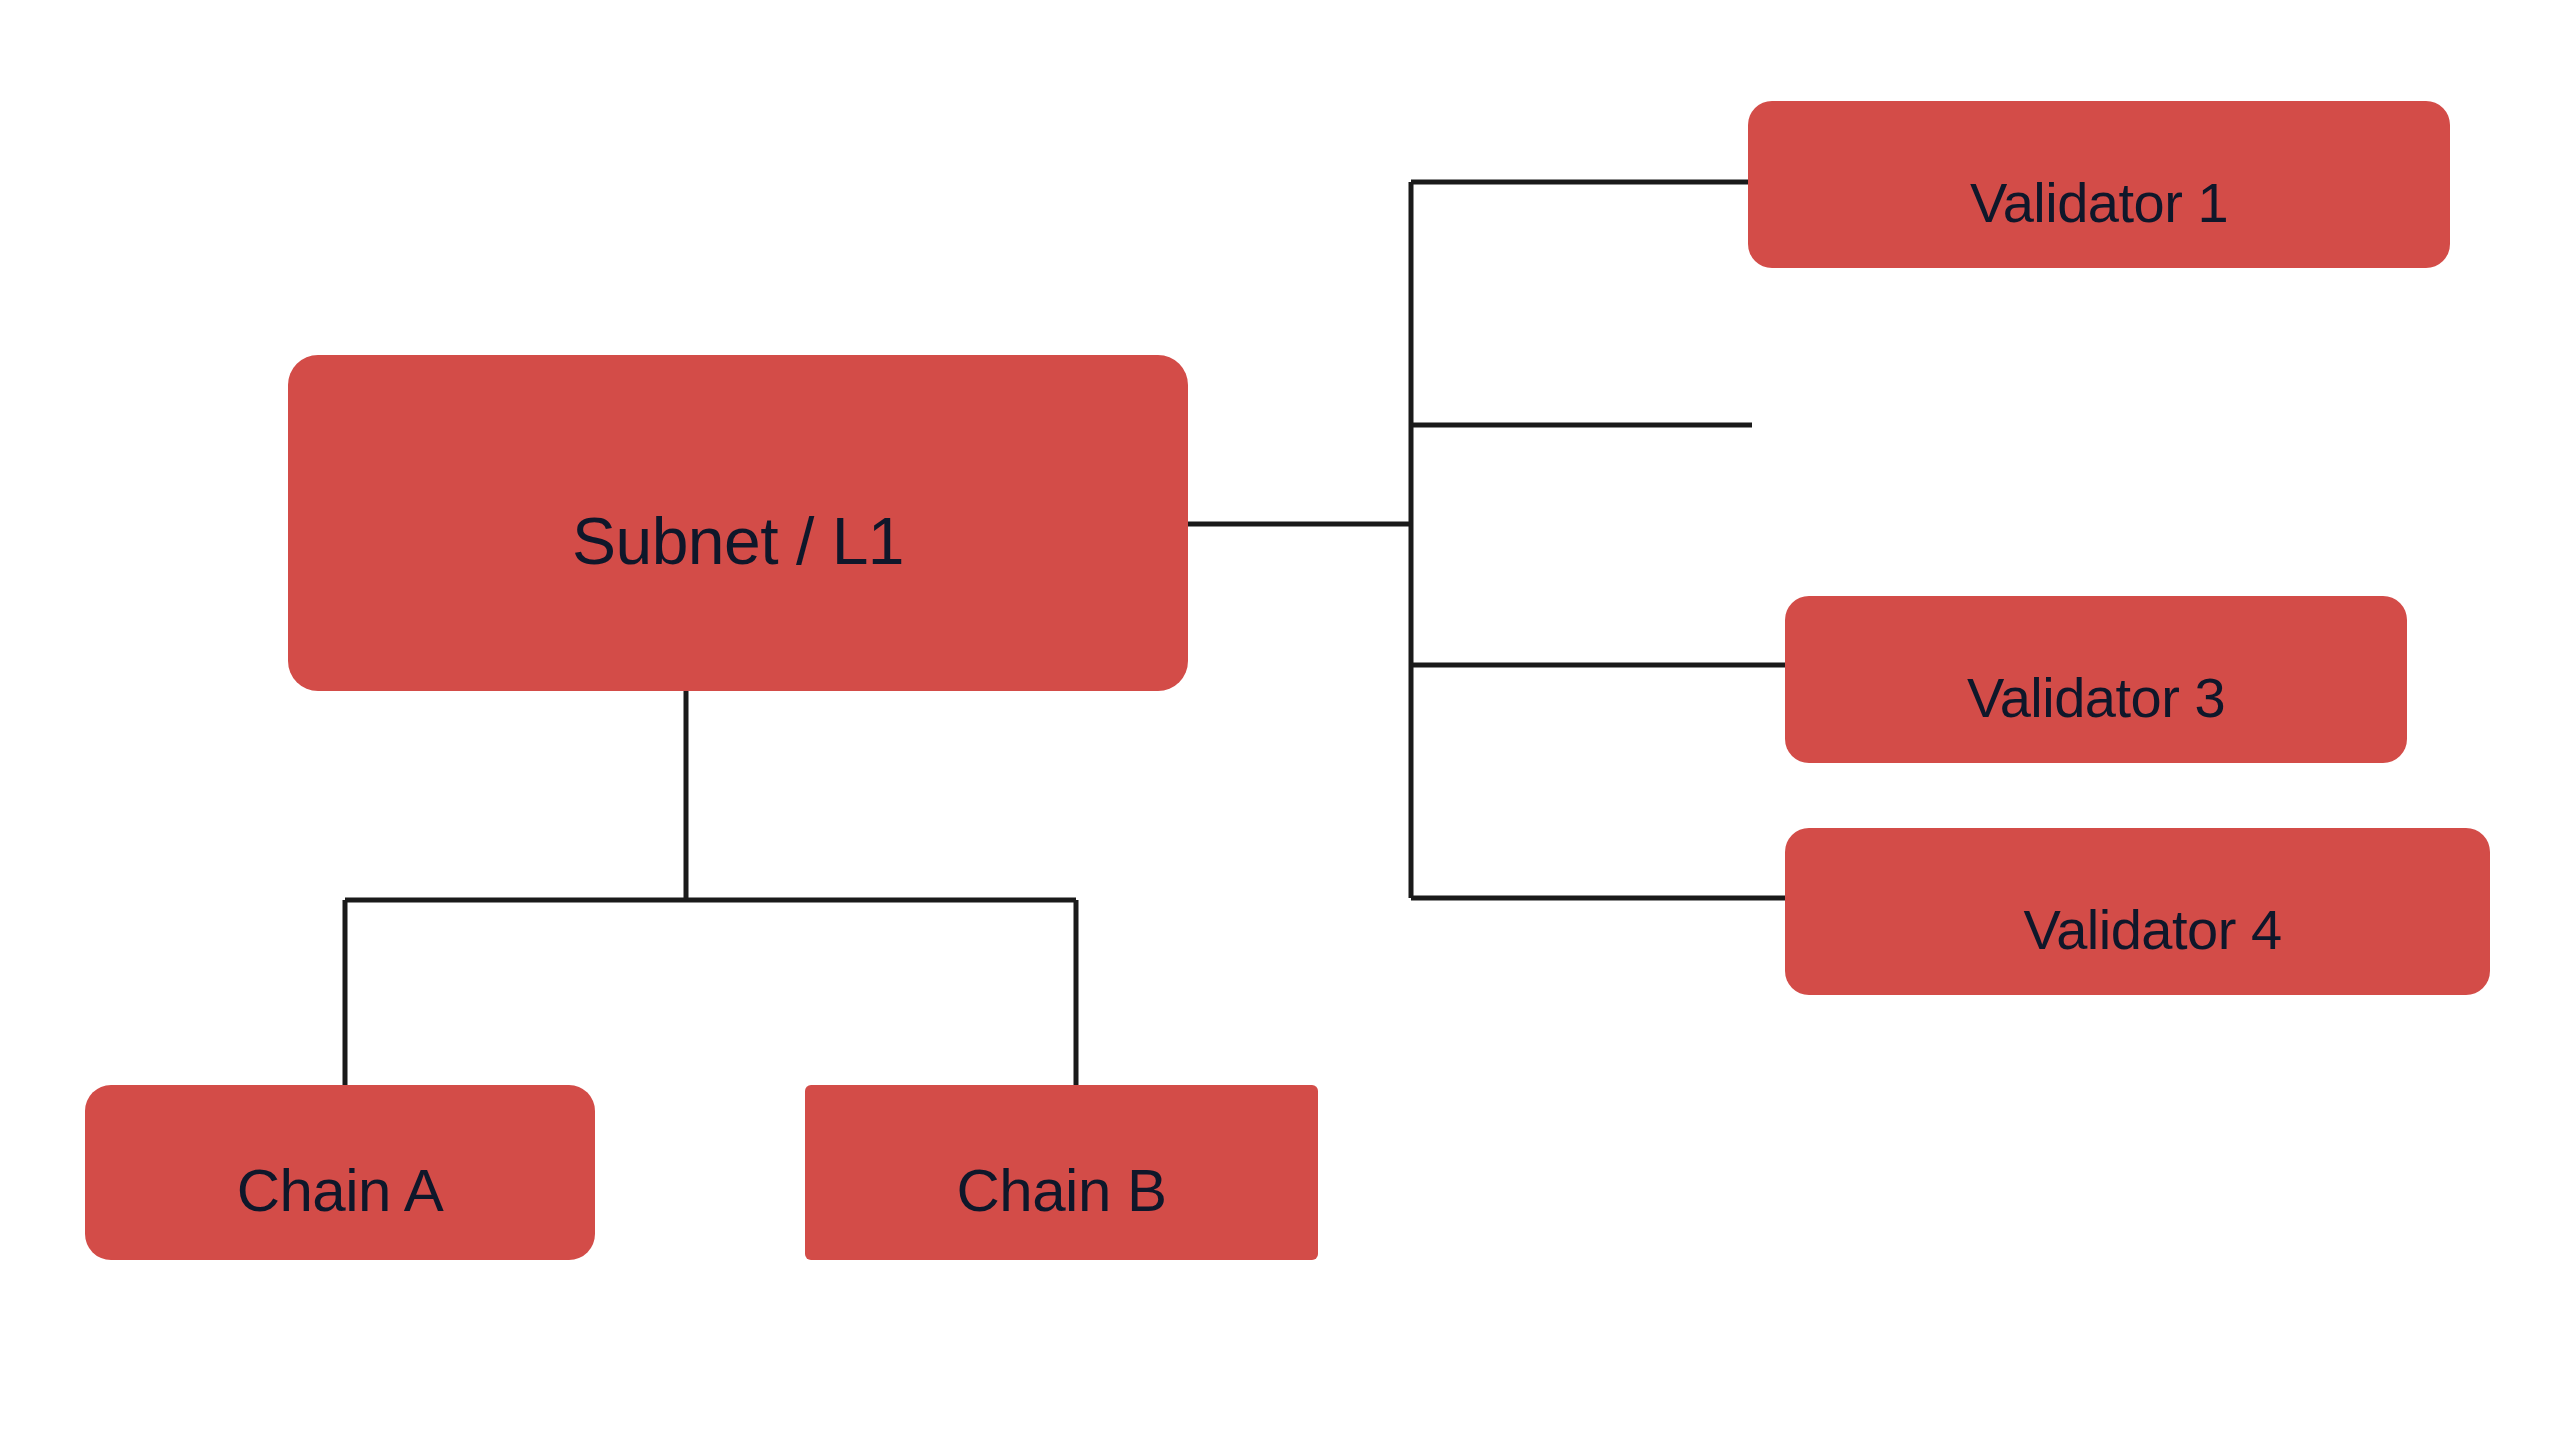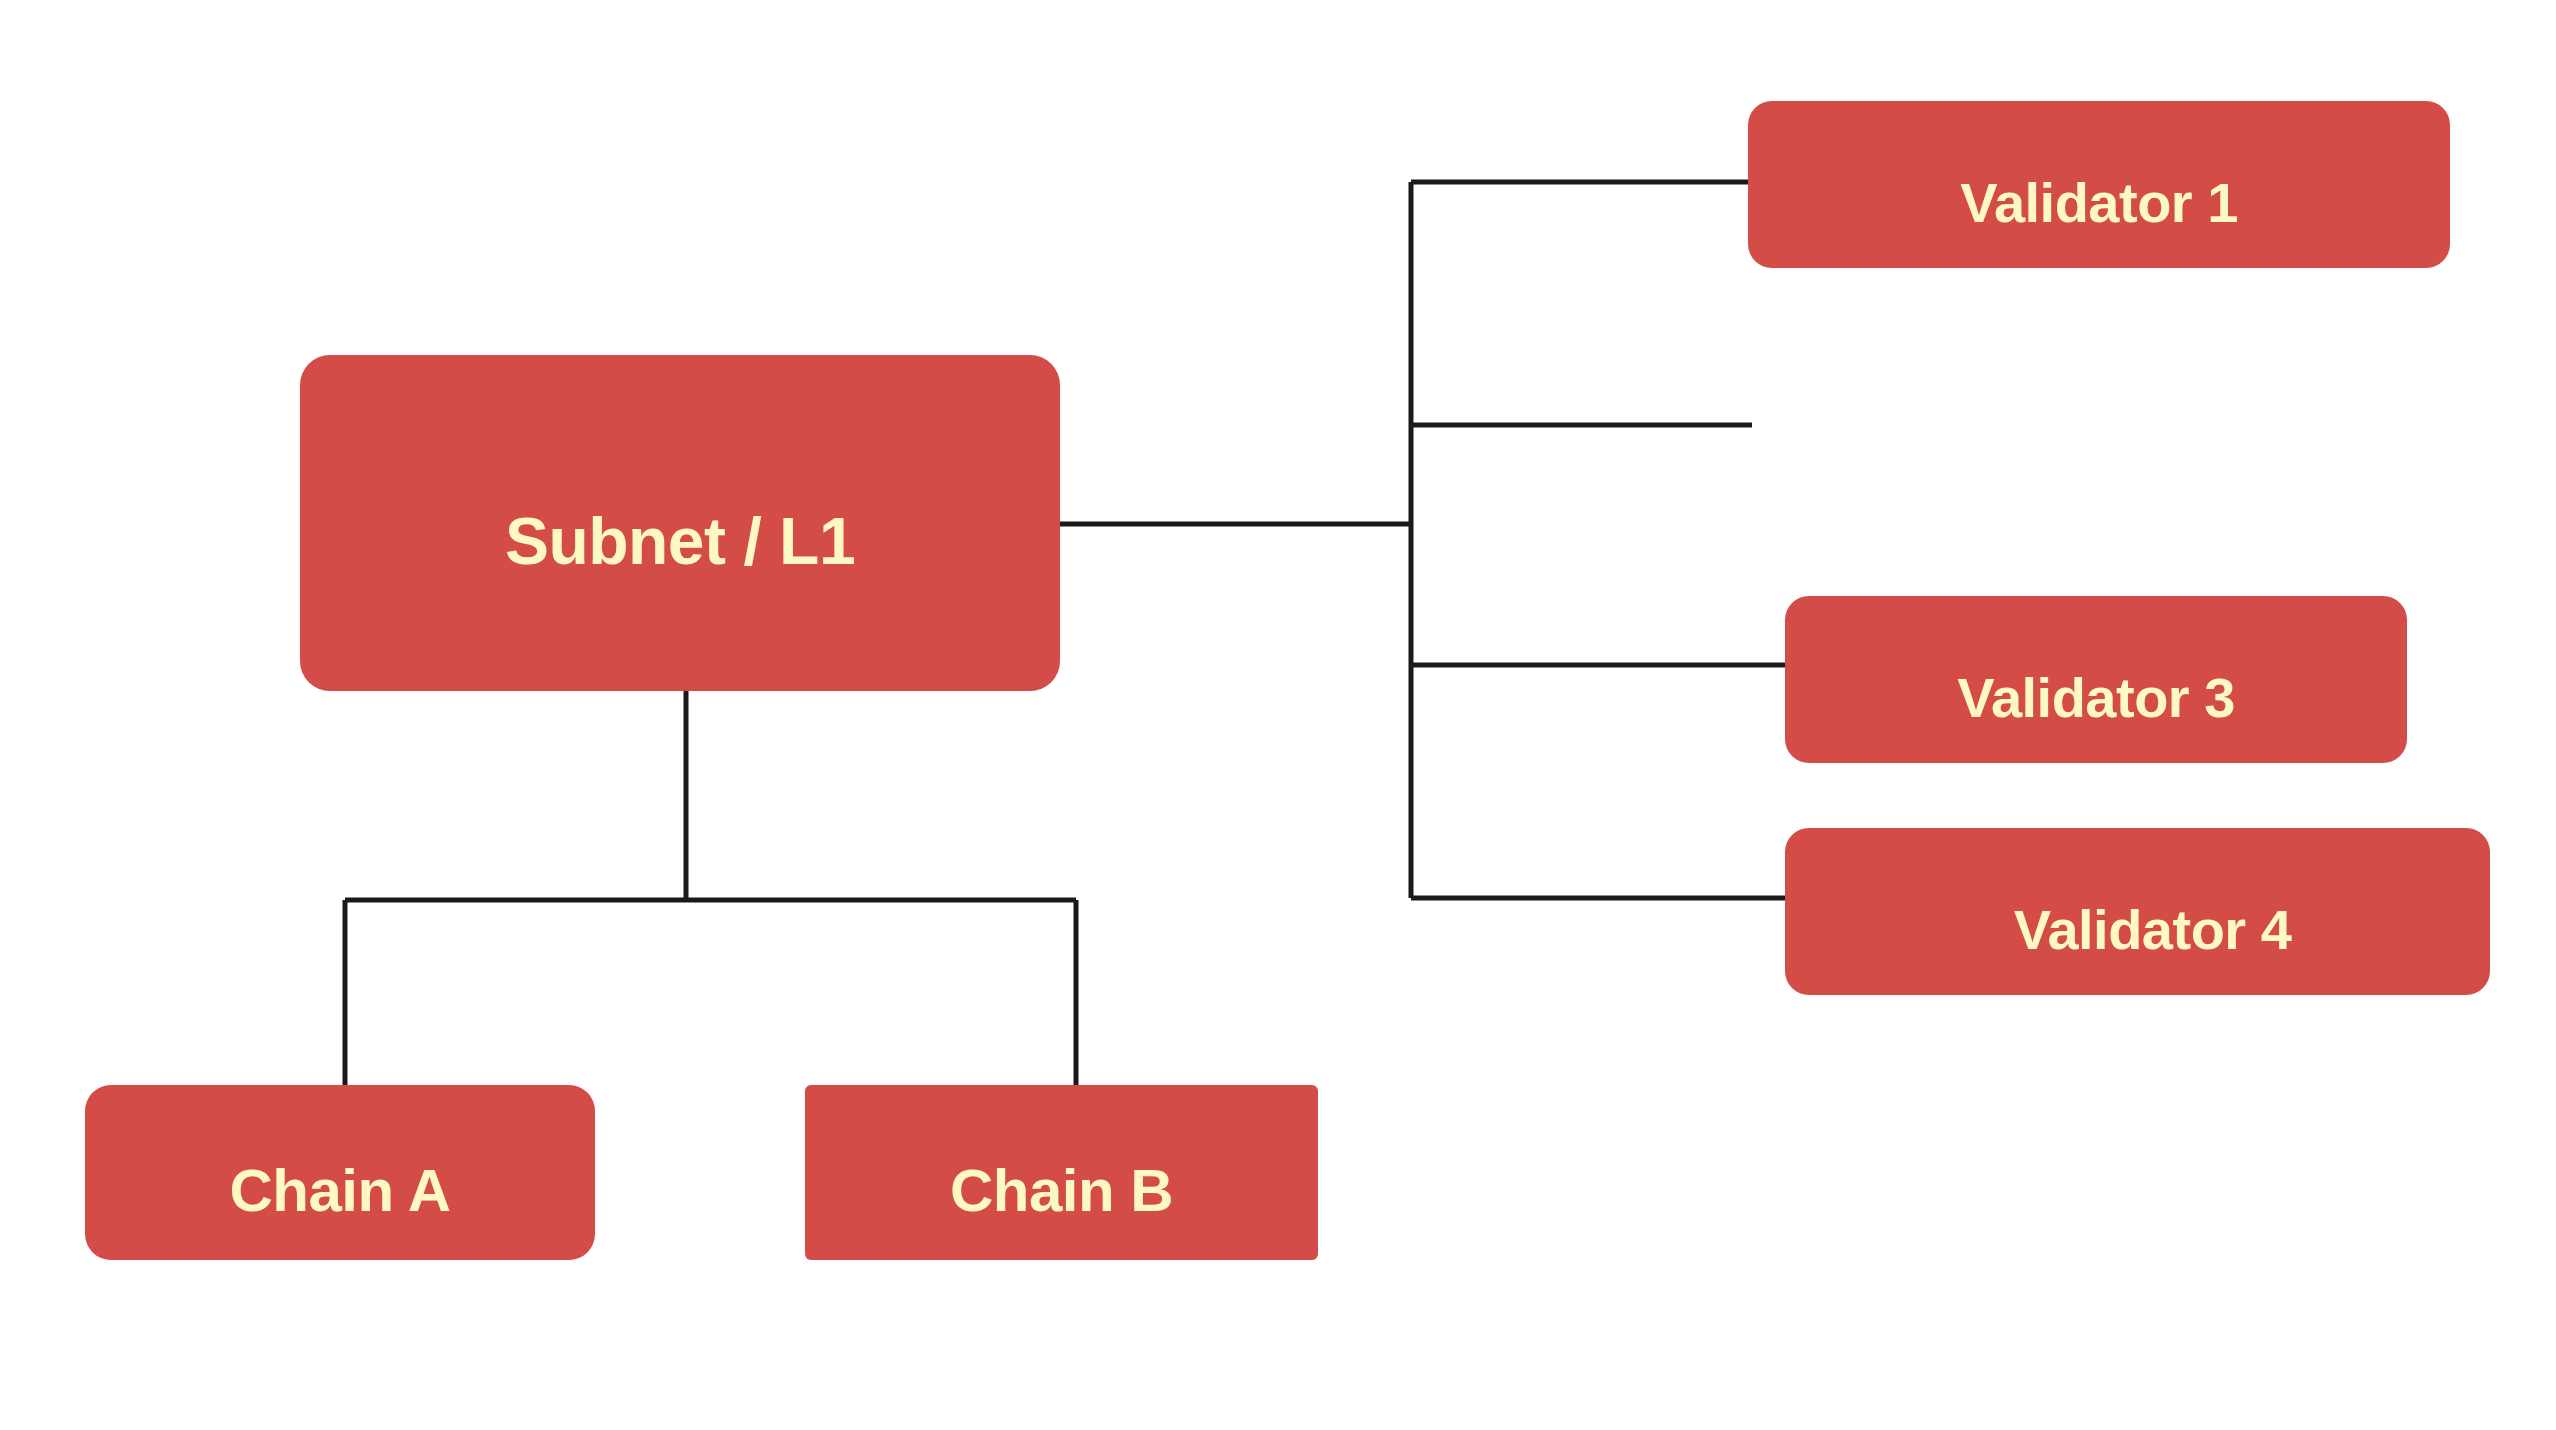--- a/index.html
+++ b/index.html
@@ -37,30 +37,30 @@
     color: #ffffff;
     font-family: "Liberation Sans", sans-serif;
     font-weight: bold;
     letter-spacing: -0.5px;
     line-height: 1;
     white-space: nowrap;
     user-select: none;
   }
   .node-label {
     display: block;
-    color: #fef9c3;
-    font-weight: bold;
+    color: #0f172a;
+    font-weight: normal;
     margin-top: 36px;
   }
 
   
   #node-subnet {
-    left: 300px;
+    left: 288px;
     top: 355px;
-    width: 760px;
+    width: 900px;
     height: 336px;
     border-radius: 30px;
   }
   #node-subnet .node-label {
     font-size: 66px;
   }
 
   
   .node-validator {
     height: 167px;

